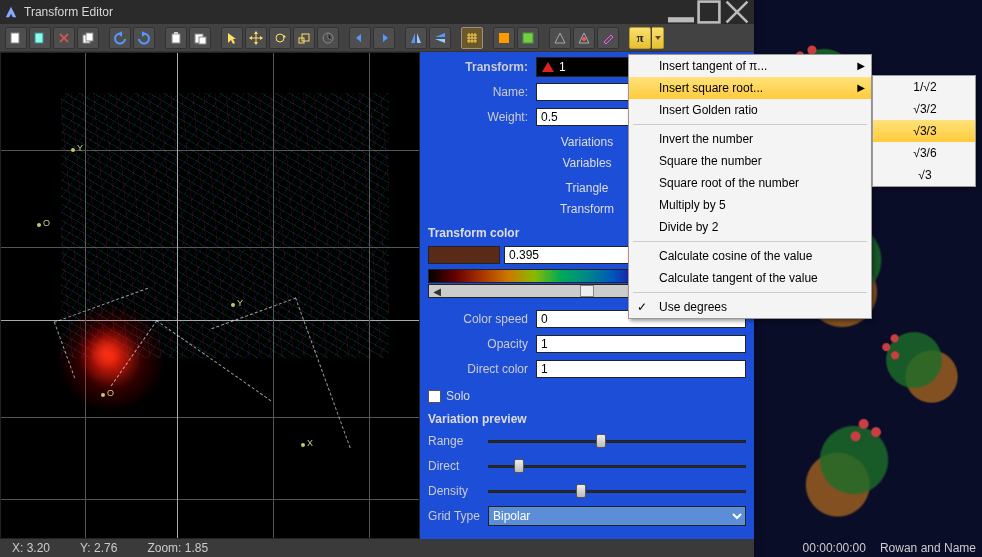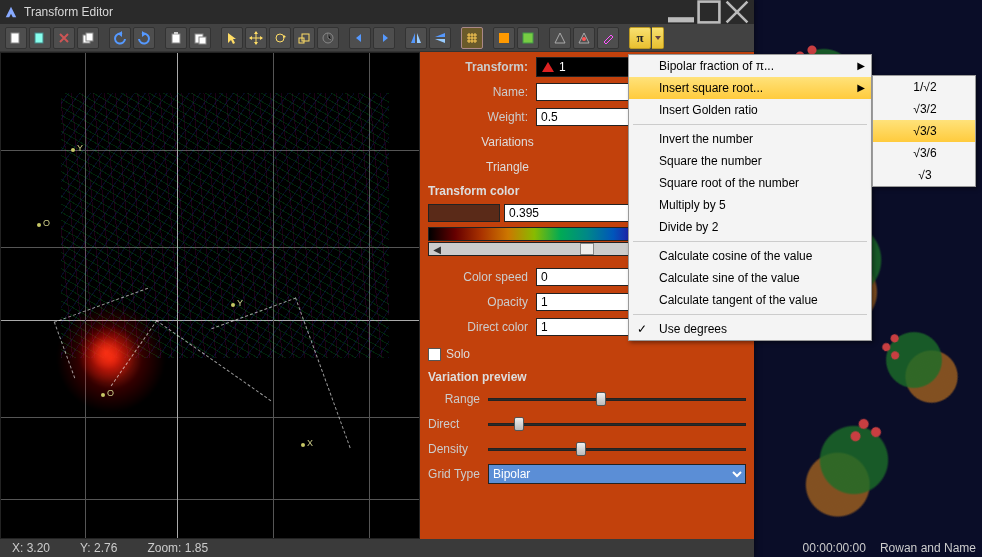--- a/index.html
+++ b/index.html
@@ -19,28 +19,28 @@
 .pi { background:linear-gradient(#f8e070,#e8c030); border-color:#bb9922; font-weight:bold; font-size:13px; font-family:serif; color:#222; }
 .pidrop { width:12px; height:22px; background:linear-gradient(#f8e070,#e8c030); border:1px solid #bb9922; border-left:none; border-radius:0 2px 2px 0; display:flex; align-items:center; justify-content:center; cursor:pointer; }
 
 .body { display:flex; height:calc(100% - 70px); }
 .canvas { width:420px; height:100%; background:#000; position:relative; border:1px solid #222; }
 .gridline { position:absolute; background:#555; }
 .ghl { left:0; width:100%; height:1px; }
 .gvl { top:0; height:100%; width:1px; }
 .ghl.mid, .gvl.mid { background:#aaa; }
 
-.rpanel { flex:1; background:#c2410c; color:#ddd; padding:4px 8px; overflow:hidden; }
+.rpanel { flex:1; background:#1d4ed8; color:#ddd; padding:4px 8px; overflow:hidden; }
 .row { display:flex; align-items:center; height:22px; margin-bottom:3px; }
 .row .lbl { width:108px; text-align:right; padding-right:8px; color:#ccc; }
 .row input { flex:1; height:18px; background:#fff; color:#000; border:1px solid #222; padding:0 4px; font-size:12px; }
 .row select { flex:1; height:20px; background:#5b8ed6; color:#fff; border:1px solid #222; font-size:12px; }
 .row .sw { flex:1; height:18px; border:1px solid #222; }
 
-.tabs { display:flex; margin-top:4px; }
+.tabs { display:flex; margin-top:4px;flex-direction:column; }
 .tab { flex:1; text-align:center; padding:3px 0; color:#ddd; border-bottom:1px solid transparent; cursor:pointer; }
 
 .sectitle { font-weight:bold; color:#ddd; margin:6px 0 4px 0; }
 
 .gradient { height:14px; border:1px solid #222; background:linear-gradient(90deg,#000,#600,#a30,#c70,#8b0,#0a5,#088,#05b,#309,#606,#c0c,#c00,#000); margin-bottom:1px; }
 .gradbar { height:14px; background:#ccc; border:1px solid #222; display:flex; align-items:center; justify-content:space-between; padding:0 2px; }
 .gradbar .arrow { width:12px; height:12px; display:flex; align-items:center; justify-content:center; font-size:10px; color:#333; }
 .gradbar .thumb { width:14px; height:12px; background:#eee; border:1px solid #888; }
 
 .slider { flex:1; height:18px; position:relative; }
@@ -354,21 +354,21 @@
         </div>
 
       <div style="height:6px"></div>
       <div class="chk">
           <div class="box"></div>
           <span>Solo</span>
         </div>
 
       <div class="sectitle" style="">Variation preview</div>
       <div class="row">
-          <div class="lbl" style="text-align:right;width:60px">Range</div>
+          <div class="lbl" style="text-align:left;width:60px">Range</div>
           <div class="slider">
             <div class="track"></div>
             <div class="thumb2" style="left:42%"></div>
           </div>
         </div>
       <div class="row">
           <div class="lbl" style="text-align:left;width:60px">Direct</div>
           <div class="slider">
             <div class="track"></div>
             <div class="thumb2" style="left:10%"></div>
@@ -389,32 +389,31 @@
   </div>
 
   <div class="status">
     <div class="cell">X: 3.20</div>
     <div class="cell">Y: 2.76</div>
     <div class="cell">Zoom: 1.85</div>
   </div>
 </div>
 
 <div class="cmenu" style="left:628px;top:54px;width:244px">
-  <div class="mi"><span>Bipolar fraction of π...</span><span class="arrowR">▶</span></div>
+  <div class="mi"><span>Insert tangent of π...</span><span class="arrowR">▶</span></div>
   <div class="mi hl"><span>Insert square root...</span><span class="arrowR">▶</span></div>
   <div class="mi">Insert Golden ratio</div>
   <div class="sep"></div>
   <div class="mi">Invert the number</div>
   <div class="mi">Square the number</div>
   <div class="mi">Square root of the number</div>
   <div class="mi">Multiply by 5</div>
   <div class="mi">Divide by 2</div>
   <div class="sep"></div>
   <div class="mi">Calculate cosine of the value</div>
-  <div class="mi">Calculate sine of the value</div>
   <div class="mi">Calculate tangent of the value</div>
   <div class="sep"></div>
   <div class="mi"><span class="check">✓</span><span>Use degrees</span></div>
 </div>
 
 <div class="cmenu" style="left:872px;top:75px;width:104px;text-align:center">
   <div class="mi">1/√2</div>
   <div class="mi">√3/2</div>
   <div class="mi hl">√3/3</div>
   <div class="mi">√3/6</div>

